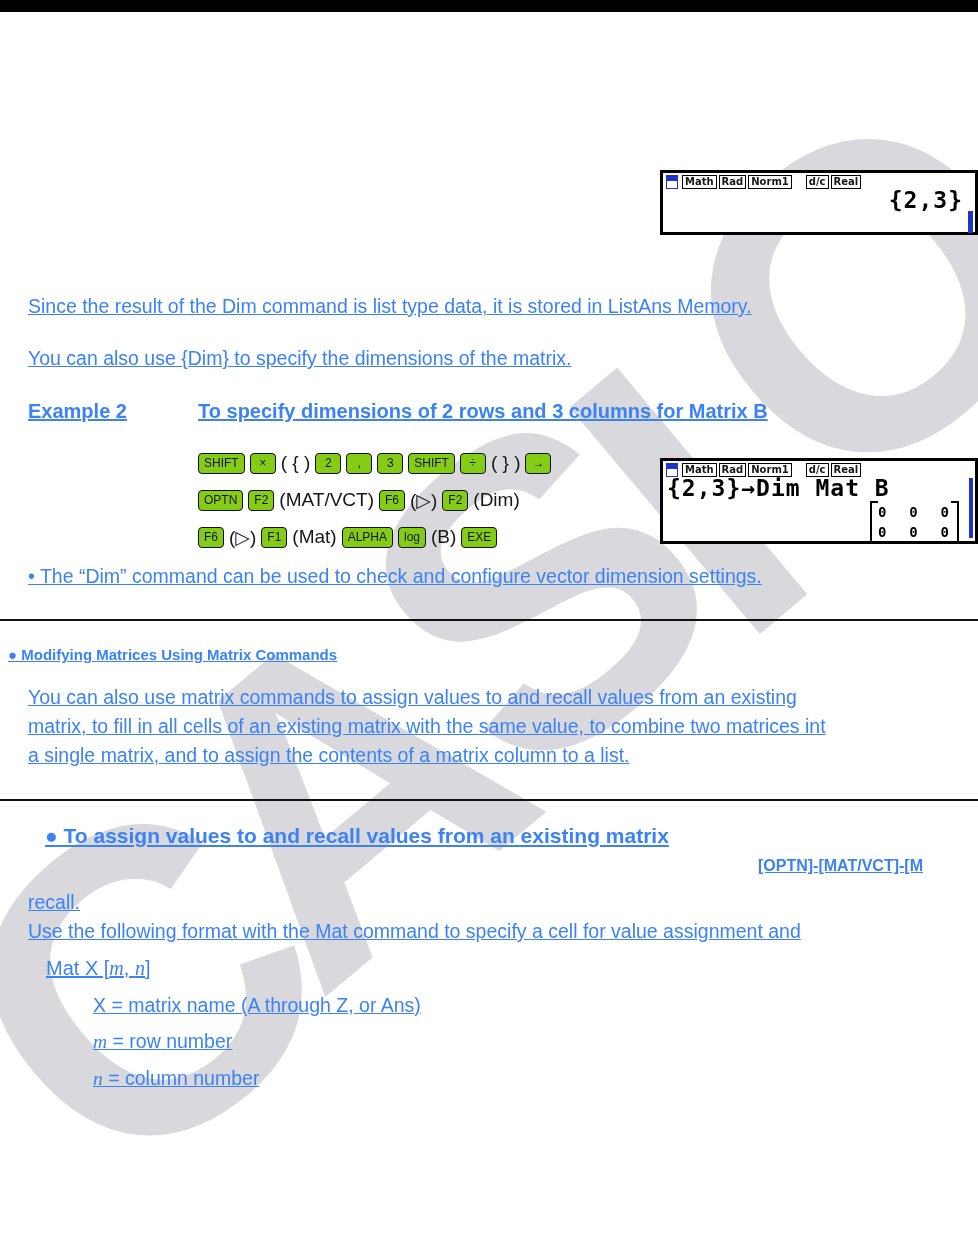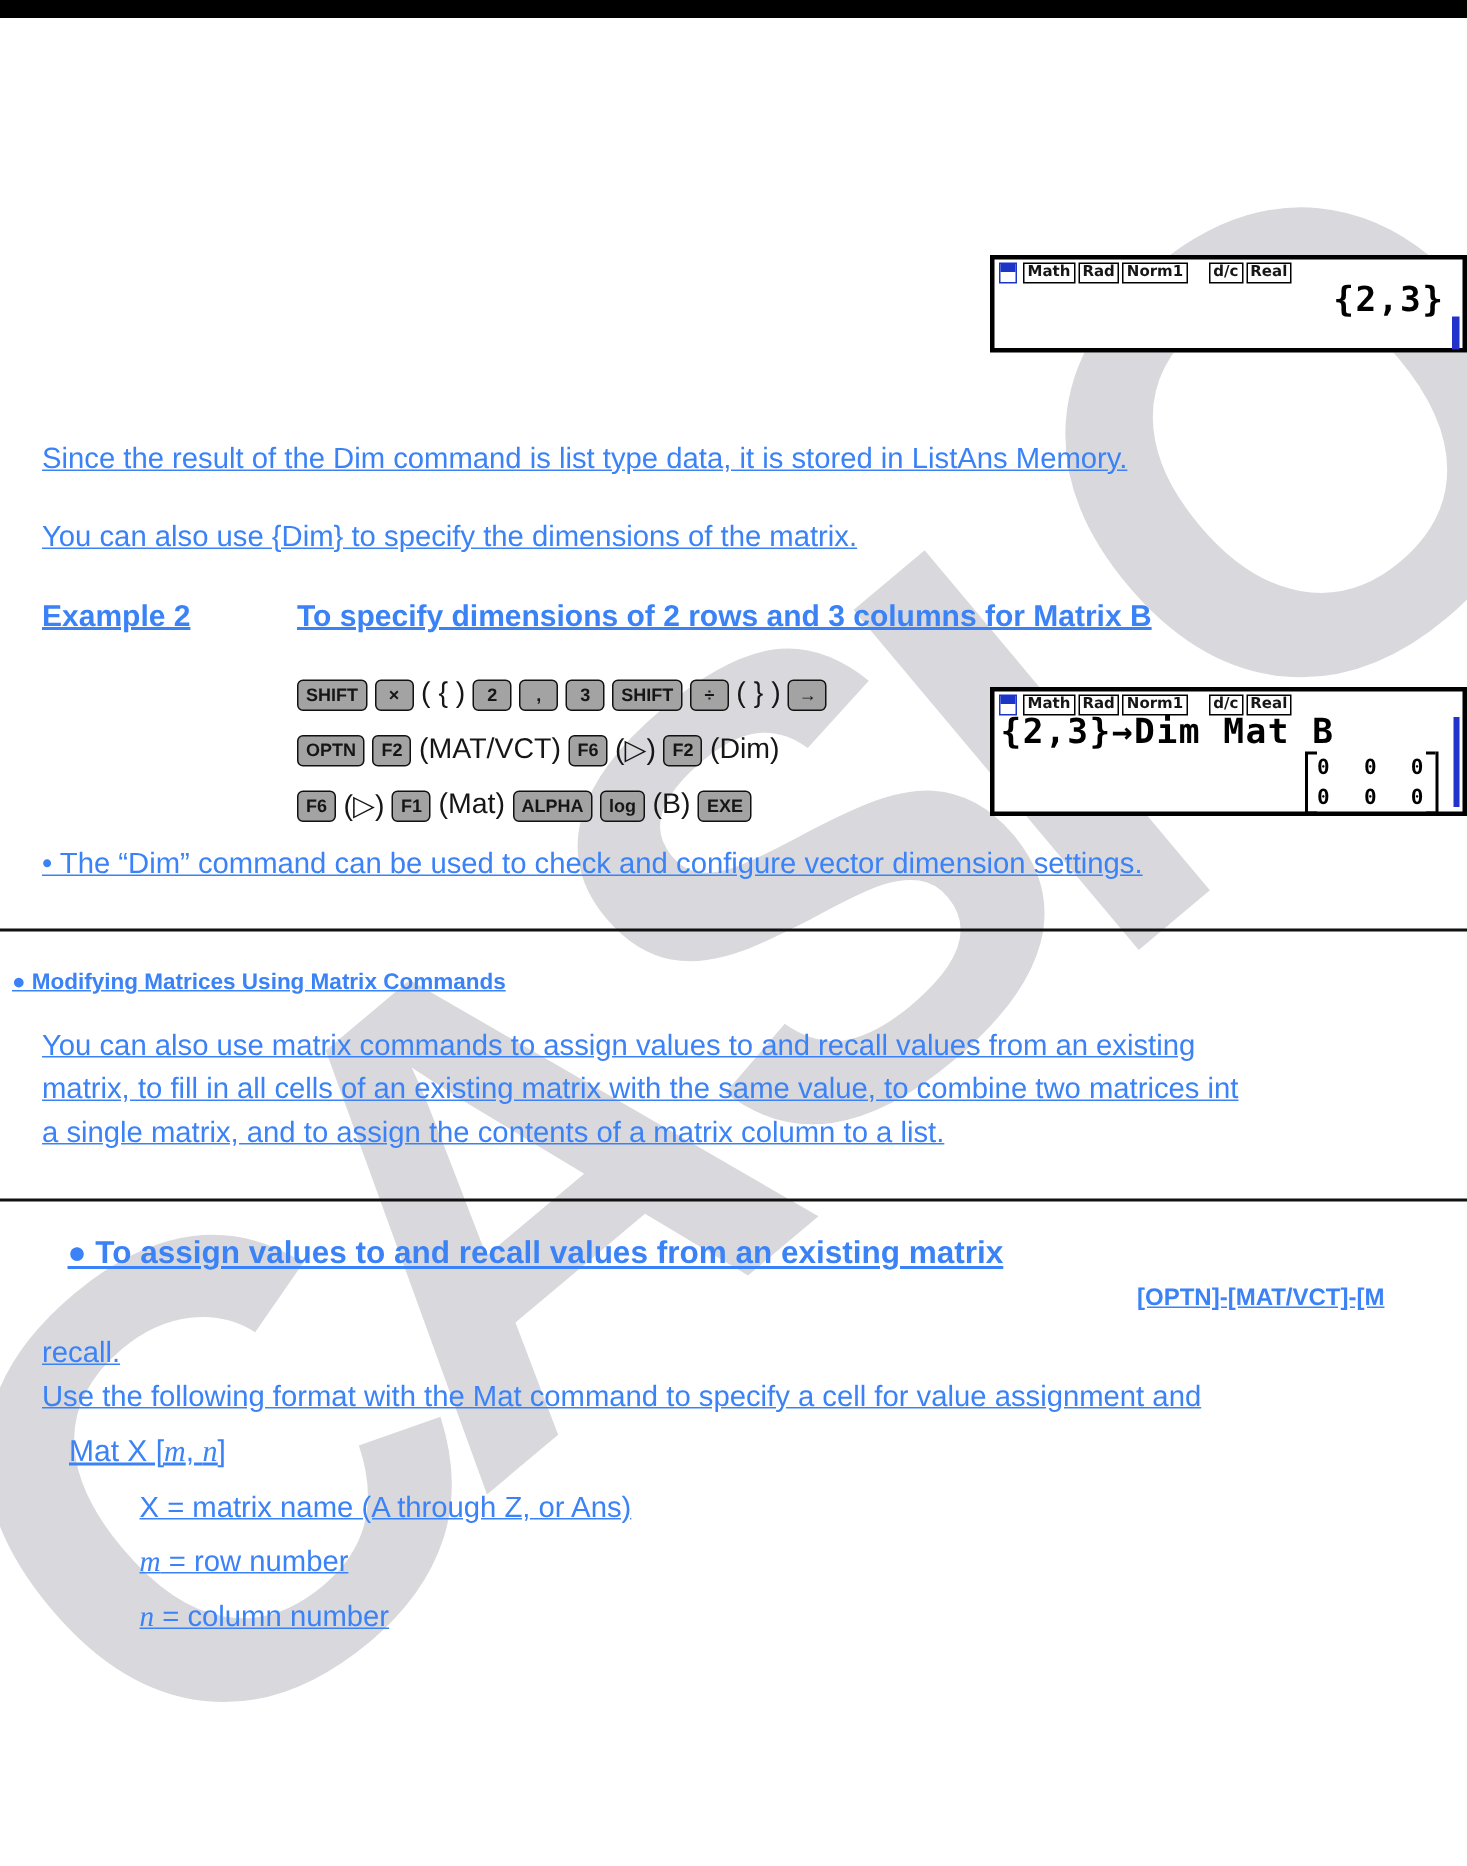--- a/index.html
+++ b/index.html
@@ -37,22 +37,22 @@
   #def-n{left:93px;top:1064px;}
 
   .rule{position:absolute;left:0;width:978px;height:2px;background:#111;z-index:1;}
   #rule1{top:619px;}
   #rule2{top:799px;}
 
   
   #keys{position:absolute;left:198px;top:450px;width:460px;z-index:1;}
   .key-line{display:flex;align-items:center;gap:5px;height:26px;margin-bottom:11px;white-space:nowrap;}
   .key{display:inline-flex;align-items:center;justify-content:center;border:1.8px solid #111;
-       border-radius:4px;padding:1px 5px;min-width:14px;height:17px;font-size:12px;font-weight:bold;
-       background:#a3a3a3;line-height:1;}
+       border-radius:4px;padding:1px 5px;min-width:14px;height:17px;font-size:12px;font-weight:normal;
+       background:#84cc16;line-height:1;}
   .ktext{font-size:19px;color:#161616;}
 
   
   .calc-screen{position:absolute;box-sizing:border-box;background:#fff;border:3px solid #000;z-index:2;}
   #screen1{left:660px;top:170px;width:318px;height:65px;}
   #screen2{left:660px;top:458px;width:318px;height:86px;}
   .scr-status{display:flex;align-items:center;gap:4px;height:15px;padding:1px 3px 0 3px;}
   .batt-icon{display:inline-block;width:10px;height:12px;border:1px solid #1a35c8;
              background:linear-gradient(180deg,#1a35c8 0 45%,#fff 45%);}
   .tag-group{display:inline-flex;gap:2px;}

